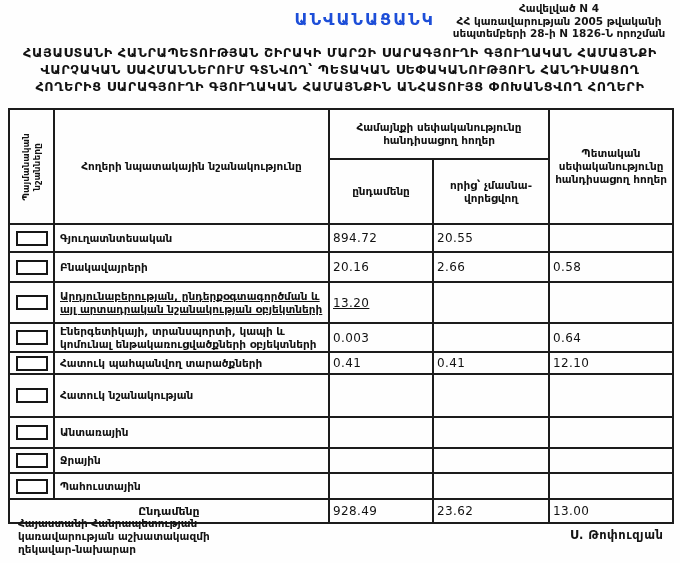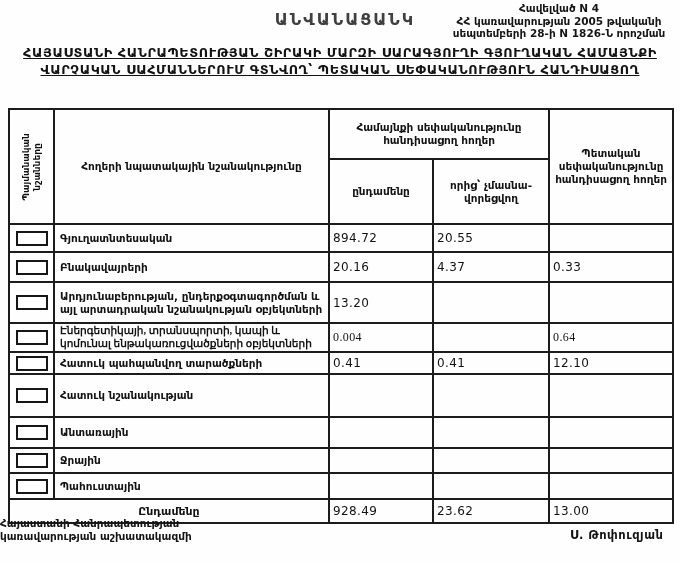--- a/index.html
+++ b/index.html
@@ -4,28 +4,28 @@
 <style>
   * { margin:0; padding:0; box-sizing:border-box; }
   html,body { width:680px; height:563px; background:#ffffff; overflow:hidden; }
   body { font-family:"DejaVu Sans", sans-serif; color:#121212; position:relative;
          -webkit-font-smoothing:none; }
 
   .page { position:absolute; inset:0; background:#fefefe; }
 
   
   .doc-title { position:absolute; top:10px; left:255px; width:180px;
-               text-align:center; font-size:16px; font-weight:bold;
-               letter-spacing:2px; color:#404040; }
+               text-align:right; font-size:16px; font-weight:bold;
+               letter-spacing:2px; color:#1d4ed8; }
   .appendix { position:absolute; top:2px; right:6px; width:230px;
               text-align:center; font-size:10.5px; font-weight:bold;
               line-height:12.5px; color:#141414; }
   .subtitle { position:absolute; top:44px; left:0; width:680px;
               text-align:center; font-size:12.8px; font-weight:bold;
-              line-height:17px; letter-spacing:0.6px; color:#131313;text-decoration:underline; }
+              line-height:17px; letter-spacing:0.6px; color:#131313; }
 
   
   table.land { position:absolute; top:108px; left:8px; width:664px;
                border-collapse:collapse; table-layout:fixed;
                border:2px solid #181818; }
   .land th, .land td { border:2px solid #1c1c1c; padding:1px 3px;
                        vertical-align:middle; overflow:hidden; }
   .land th { font-size:10.5px; font-weight:bold; text-align:center;
              line-height:13px; }
   .c-sym  { width:45px; }
@@ -43,41 +43,42 @@
   td.lbl { font-size:10.5px; font-weight:bold; text-align:left;
            line-height:12.5px; padding-left:5px; }
   td.num { font-size:12px; font-weight:normal; 
            letter-spacing:0.4px; }
   td.cbx { text-align:center; }
   .legend-box { width:32px; height:15px; border:2px solid #161616;
                 background:#fff; margin:0 auto; }
   tr.totals td.tlabel { font-size:11px; font-weight:bold; text-align:center; }
 
   
-  .footer-left { position:absolute; left:0; top:517px; font-size:10.5px;
+  .footer-left { position:absolute; left:18px; top:517px; font-size:10.5px;
                  font-weight:bold; line-height:13px; color:#141414; }
   .signature  { position:absolute; left:570px; top:528px; font-size:11.5px;
                 font-weight:bold; letter-spacing:0.5px; color:#141414; }
 </style>
 </head>
 <body>
 
 <div class="page">
 
   <div class="doc-title">ԱՆՎԱՆԱՑԱՆԿ</div>
 
   <div class="appendix">
     <div>Հավելված N 4</div>
     <div>ՀՀ կառավարության 2005 թվականի</div>
     <div>սեպտեմբերի 28-ի N 1826-Ն որոշման</div>
   </div>
 
   <div class="subtitle">
     <div>ՀԱՅԱՍՏԱՆԻ ՀԱՆՐԱՊԵՏՈՒԹՅԱՆ ՇԻՐԱԿԻ ՄԱՐԶԻ ՍԱՐԱԳՅՈՒՂԻ ԳՅՈՒՂԱԿԱՆ ՀԱՄԱՅՆՔԻ</div>
     <div>ՎԱՐՉԱԿԱՆ ՍԱՀՄԱՆՆԵՐՈՒՄ ԳՏՆՎՈՂ՝ ՊԵՏԱԿԱՆ ՍԵՓԱԿԱՆՈՒԹՅՈՒՆ ՀԱՆԴԻՍԱՑՈՂ</div>
+    <div>ՀՈՂԵՐԻՑ ՍԱՐԱԳՅՈՒՂԻ ԳՅՈՒՂԱԿԱՆ ՀԱՄԱՅՆՔԻՆ ԱՆՀԱՏՈՒՅՑ ՓՈԽԱՆՑՎՈՂ ՀՈՂԵՐԻ</div>
   </div>
 
   <table class="land">
     <colgroup>
       <col class="c-sym">
         <col class="c-lbl">
         <col class="c-tot">
         <col class="c-of">
         <col class="c-st">
     </colgroup>
@@ -103,38 +104,38 @@
         <td class="num">894.72</td>
         <td class="num">20.55</td>
         <td class="num"></td>
       </tr>
       <tr style="height:30px;padding-left:22px;">
         <td class="cbx">
             <div class="legend-box"></div>
           </td>
         <td class="lbl">Բնակավայրերի</td>
         <td class="num">20.16</td>
-        <td class="num">4.37</td>
-        <td class="num">0.33</td>
+        <td class="num">2.66</td>
+        <td class="num">0.58</td>
       </tr>
-      <tr style="height:41px;">
+      <tr style="height:41px;text-decoration:underline;">
         <td class="cbx">
             <div class="legend-box"></div>
           </td>
         <td class="lbl">Արդյունաբերության, ընդերքօգտագործման և այլ արտադրական  նշանակության օբյեկտների</td>
         <td class="num">13.20</td>
         <td class="num"></td>
         <td class="num"></td>
       </tr>
-      <tr style="height:28px;font-family:Liberation Serif, serif;">
+      <tr style="height:28px;">
         <td class="cbx">
             <div class="legend-box"></div>
           </td>
         <td class="lbl">Էներգետիկայի, տրանսպորտի, կապի և կոմունալ ենթակառուցվածքների  օբյեկտների</td>
-        <td class="num">0.004</td>
+        <td class="num">0.003</td>
         <td class="num"></td>
         <td class="num">0.64</td>
       </tr>
       <tr style="height:22px;border-radius:9px;">
         <td class="cbx">
             <div class="legend-box"></div>
           </td>
         <td class="lbl">Հատուկ պահպանվող տարածքների</td>
         <td class="num">0.41</td>
         <td class="num">0.41</td>
@@ -182,16 +183,17 @@
         <td class="num">928.49</td>
         <td class="num">23.62</td>
         <td class="num">13.00</td>
       </tr>
     </tbody>
   </table>
 
   <div class="footer-left">
     <div>Հայաստանի Հանրապետության</div>
     <div>կառավարության աշխատակազմի</div>
+    <div>ղեկավար-նախարար</div>
   </div>
   <div class="signature">Ս. Թոփուզյան</div>
 
 </div>
 
 </body></html>

